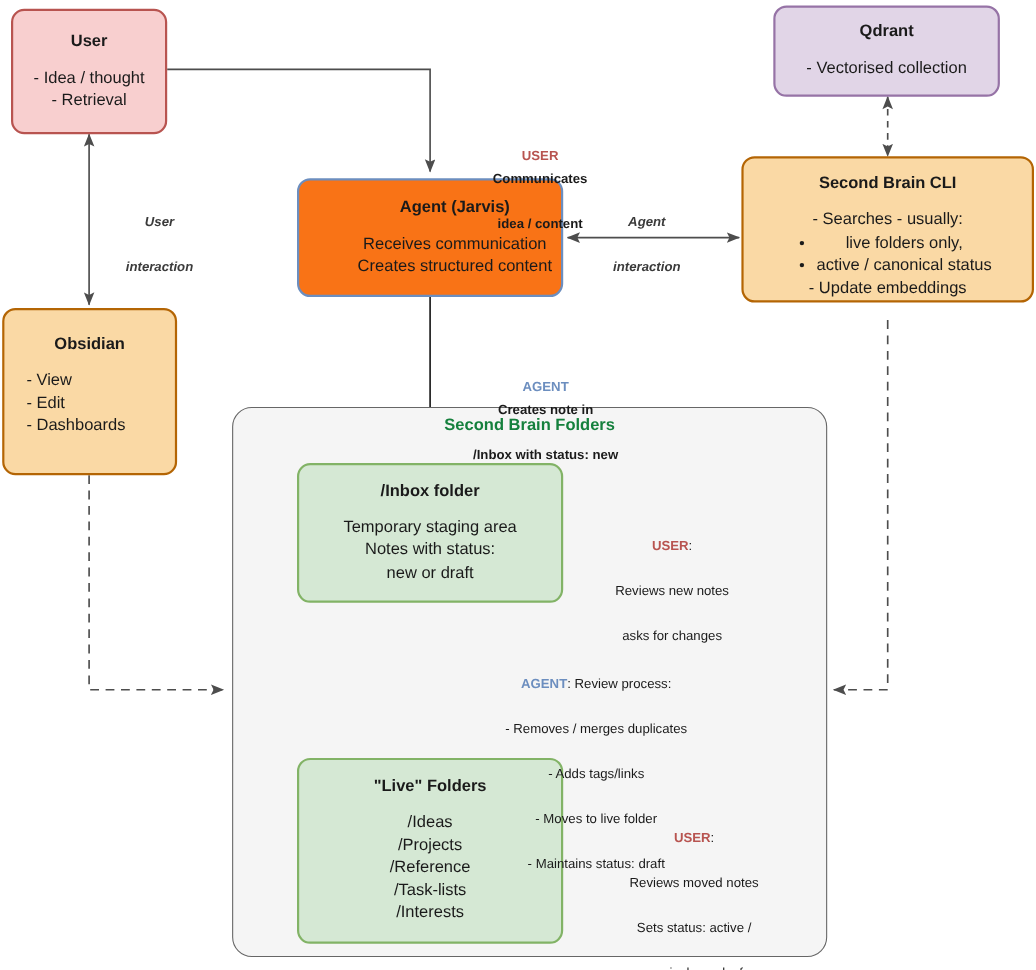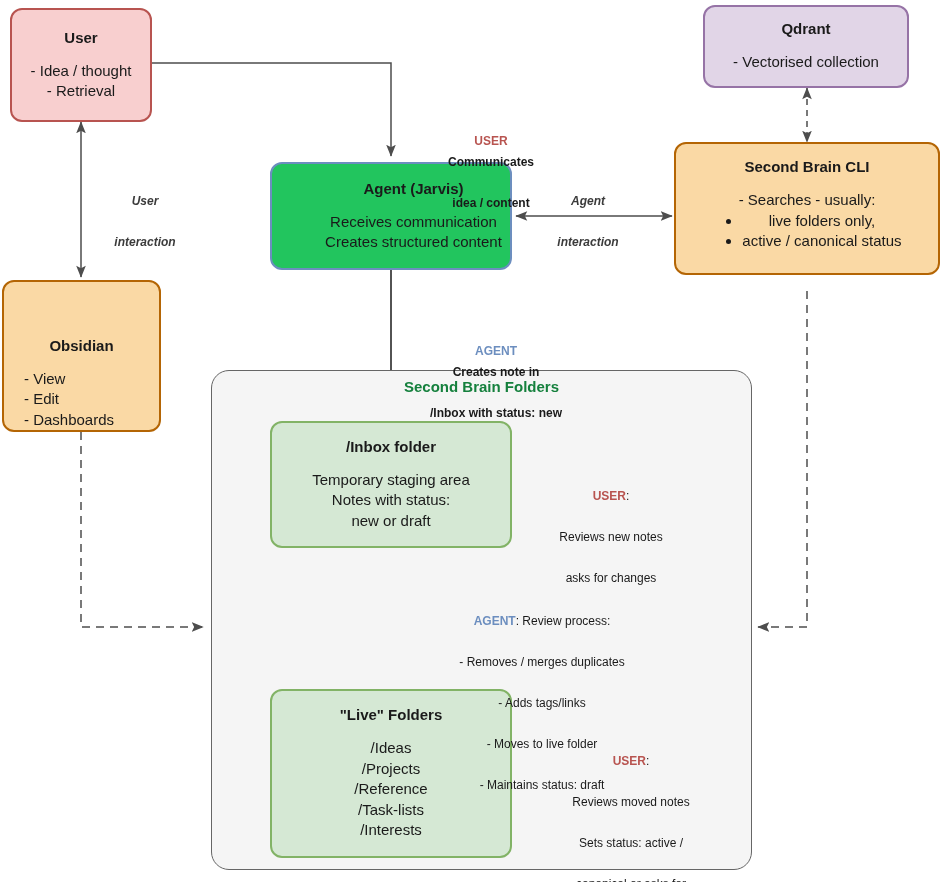--- a/index.html
+++ b/index.html
@@ -45,21 +45,21 @@
   }
   .node .body {
     font-size: 15px;
     line-height: 20.5px;
     margin-top: 14px;
     white-space: pre-line;
   }
 
   .n-user      { background:#f8cfcf; border-color:#b85450; }
   .n-qdrant    { background:#e1d5e7; border-color:#9673a6; }
-  .n-agent     { background:#22c55e; border-color:#6c8ebf;padding-left:45px; }
+  .n-agent     { background:#f97316; border-color:#6c8ebf;padding-left:45px; }
   .n-cli       { background:#fad9a5; border-color:#b46504; }
   .n-obsidian  { background:#fad9a5; border-color:#b46504; }
   .n-inbox     { background:#d5e8d4; border-color:#82b366; }
   .n-live      { background:#d5e8d4; border-color:#82b366; }
 
   
   .container-box {
     position: absolute;
     box-sizing: border-box;
     background: #f5f5f5;
@@ -185,24 +185,25 @@
   </div>
 
   <div class="node n-cli" style="left:674px; top:142px; width:266px; height:133px; justify-content:flex-start; padding-top:14px;">
     <div class="title">Second Brain CLI</div>
     <div class="cli-body">
       <div>- Searches - usually:</div>
       <ul>
         <li>live folders only,</li>
         <li>active / canonical status</li>
       </ul>
+      <div>- Update embeddings</div>
     </div>
   </div>
 
-  <div class="node n-obsidian" style="left:2px; top:280px; width:159px; height:152px; justify-content:flex-end; padding-top:22px;">
+  <div class="node n-obsidian" style="left:2px; top:280px; width:159px; height:152px; justify-content:flex-start; padding-top:22px;">
     <div class="title">Obsidian</div>
     <div class="left-list" style="padding-left:20px; align-self:stretch;">- View
 - Edit
 - Dashboards</div>
   </div>
 
   <div class="node n-inbox" style="left:270px; top:421px; width:242px; height:127px;">
     <div class="title">/Inbox folder</div>
     <div class="body">Temporary staging area
 Notes with status:

